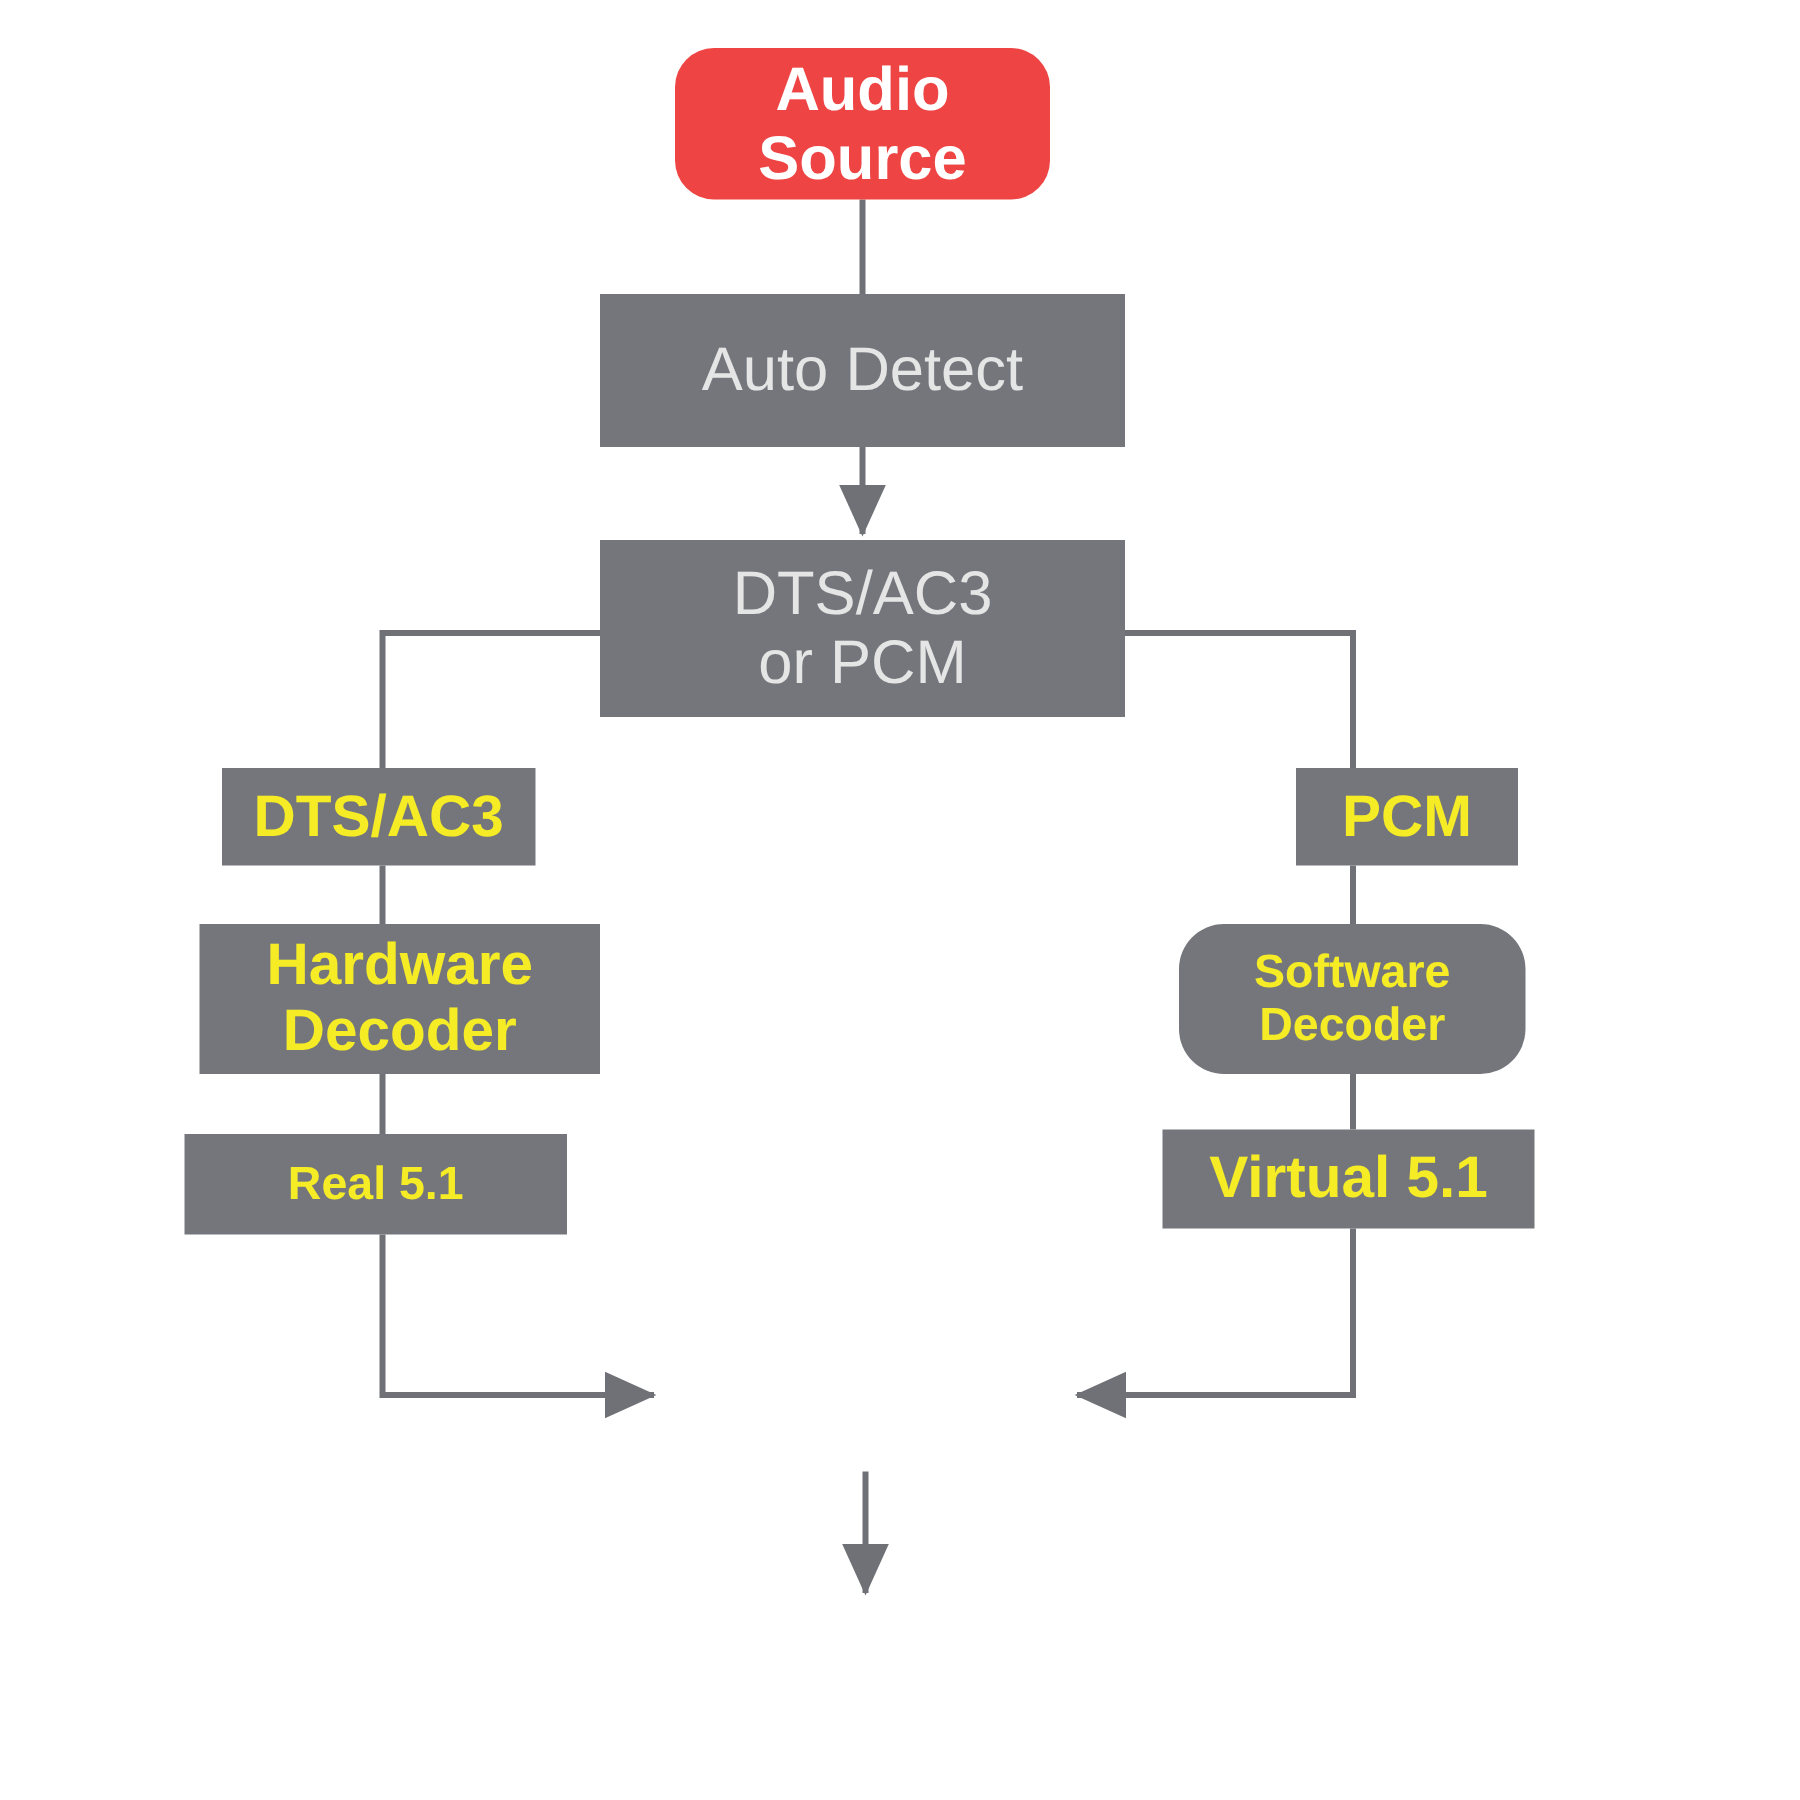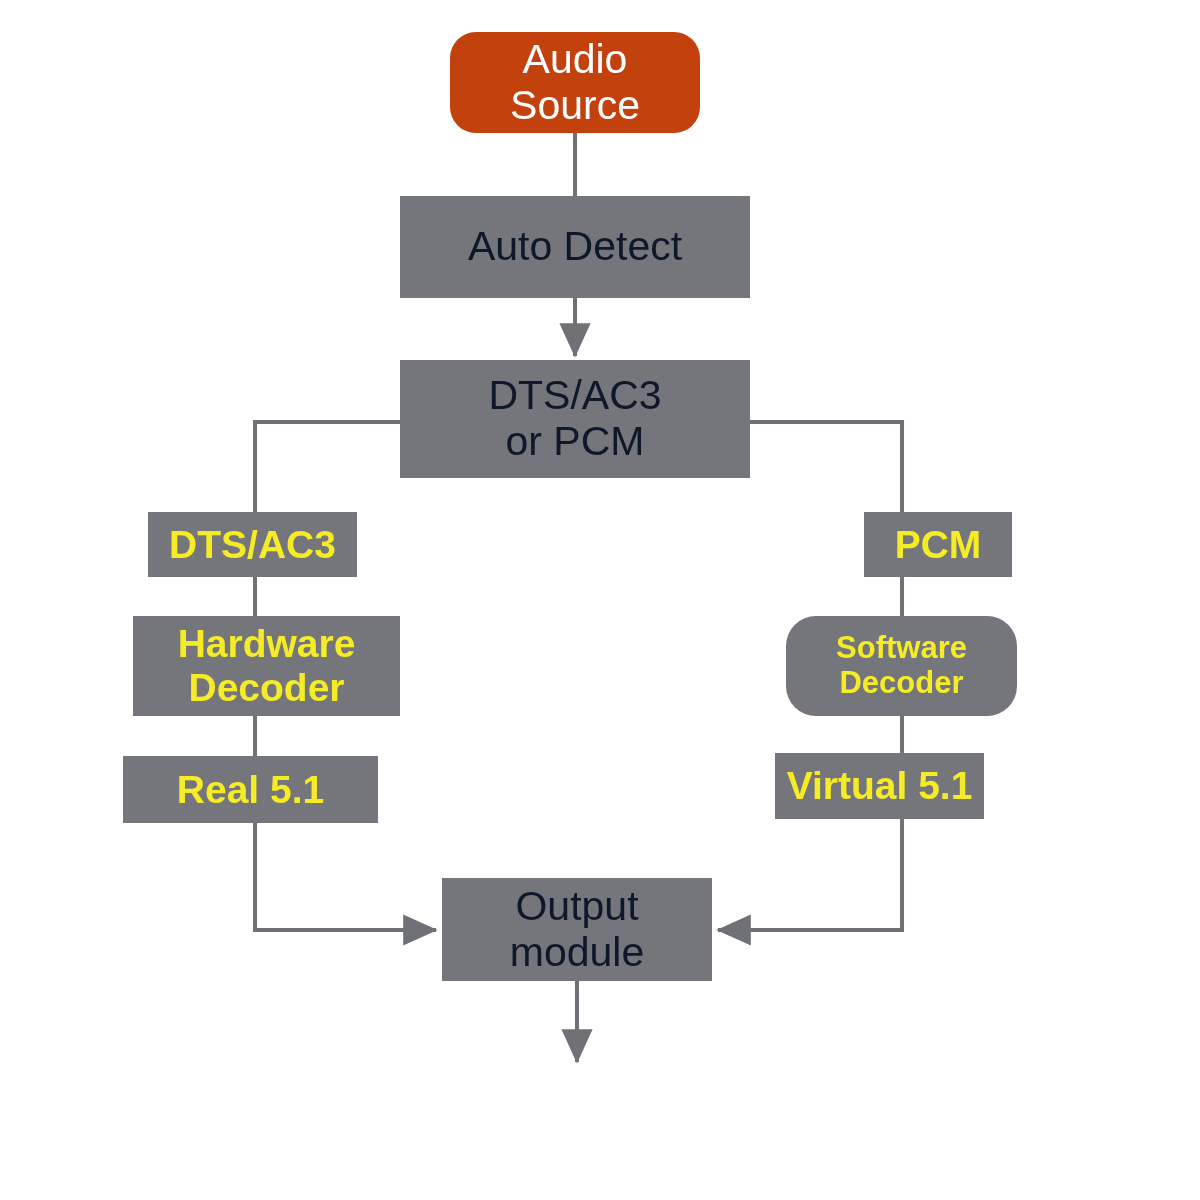--- a/index.html
+++ b/index.html
@@ -33,32 +33,32 @@
     align-items: center;
     justify-content: center;
     text-align: center;
     box-sizing: border-box;
     line-height: 1.12;
     white-space: pre-line;
     z-index: 2;
   }
   .node-gray {
     background: #74767c;
-    color: #0f172a;
+    color: #e5e5e5;
     font-weight: 400;
   }
   .node-gray-yellow {
     background: #74767c;
     color: #f5ec26;
     font-weight: 700;
   }
   .node-blue {
-    background: #c2410c;
+    background: #ef4444;
     color: #ffffff;
-    font-weight: 400;
+    font-weight: 700;
   }
   
   #node-audio-source {
     left: 450px; top: 32px; width: 250px; height: 101px;
     border-radius: 26px;
     font-size: 41px;
   }
   #node-auto-detect {
     left: 400px; top: 196px; width: 350px; height: 102px;
     font-size: 41px;
@@ -70,34 +70,34 @@
   #node-dts-ac3 {
     left: 148px; top: 512px; width: 209px; height: 65px;
     font-size: 39px;
   }
   #node-hardware-decoder {
     left: 133px; top: 616px; width: 267px; height: 100px;
     font-size: 39px;
   }
   #node-real-51 {
     left: 123px; top: 756px; width: 255px; height: 67px;
-    font-size: 39px;
+    font-size: 31px;
   }
   #node-pcm {
     left: 828px; top: 512px; width: 148px; height: 65px;
     font-size: 39px;
     margin-left: 36px;
   }
   #node-software-decoder {
     left: 786px; top: 616px; width: 231px; height: 100px;
     font-size: 31px;
     border-radius: 30px;
   }
   #node-virtual-51 {
-    left: 775px; top: 753px; width: 209px; height: 66px;
+    left: 775px; top: 753px; width: 248px; height: 66px;
     font-size: 39px;
   }
   #node-output-module {
     left: 442px; top: 878px; width: 270px; height: 103px;
     font-size: 41px;
   }
   #node-interface {
     left: 372px; top: 1067px; width: 418px; height: 86px;
     border-radius: 43px;
     font-size: 41px;
@@ -153,17 +153,15 @@
 
   <div class="node node-gray-yellow" id="node-real-51">Real 5.1</div>
 
   <div class="node node-gray-yellow" id="node-pcm">PCM</div>
 
   <div class="node node-gray-yellow" id="node-software-decoder">Software
 Decoder</div>
 
   <div class="node node-gray-yellow" id="node-virtual-51">Virtual 5.1</div>
 
-  <div class="node node-gray" id="node-output-module">Output
-module</div>
 
 
 </div>
 
 </body></html>

